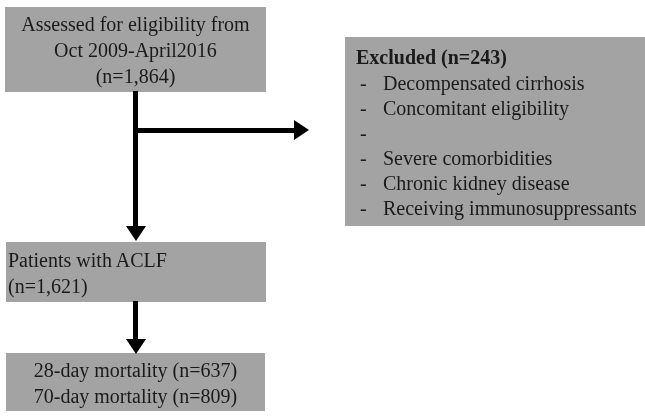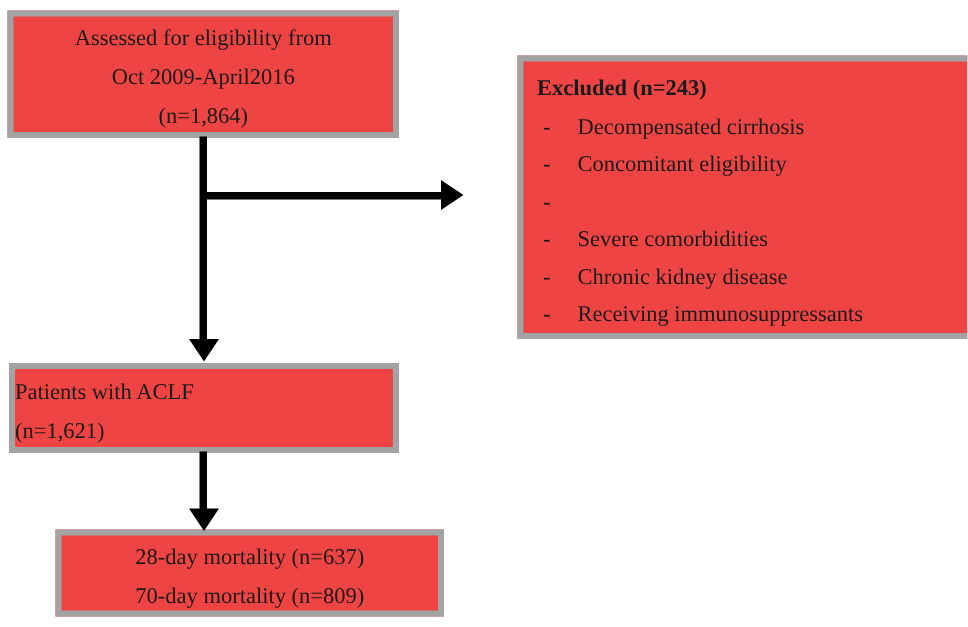--- a/index.html
+++ b/index.html
@@ -11,24 +11,24 @@
     position: relative;
     width: 645px;
     height: 418px;
     background: #ffffff;
     font-family: "Liberation Serif", "DejaVu Serif", serif;
     color: #1a1a1a;
     overflow: hidden;
   }
   .box {
     position: absolute;
-    background: #ef4444;
-    border: 4px solid #a3a3a3;
+    background: #a3a3a3;
+    border: 2px solid #a3a3a3;
     box-sizing: border-box;
-    font-size: 15px;
+    font-size: 20px;
   }
   .box-eligibility {
     left: 5px; top: 7px;
     width: 261px; height: 85px;
     text-align: center;
     line-height: 26px;
     padding-top: 2px;
   }
   .box-excluded {
     left: 309px; top: 37px;
@@ -55,21 +55,20 @@
     width: 260px; height: 60px;
     line-height: 26px;
     padding-top: 3px;
   }
   .box-mortality {
     left: 6px; top: 353px;
     width: 259px; height: 58px;
     text-align: center;
     line-height: 26px;
     padding-top: 2px;
-    margin-left: 31px;
   }
   .arrow-line {
     position: absolute;
     background: #000000;
   }
   .vline1 { left: 133px; top: 91px; width: 5px; height: 136px; }
   .hline  { left: 136px; top: 128px; width: 159px; height: 5px; }
   .vline2 { left: 133px; top: 301px; width: 5px; height: 39px; }
   .arrowhead {
     position: absolute;

